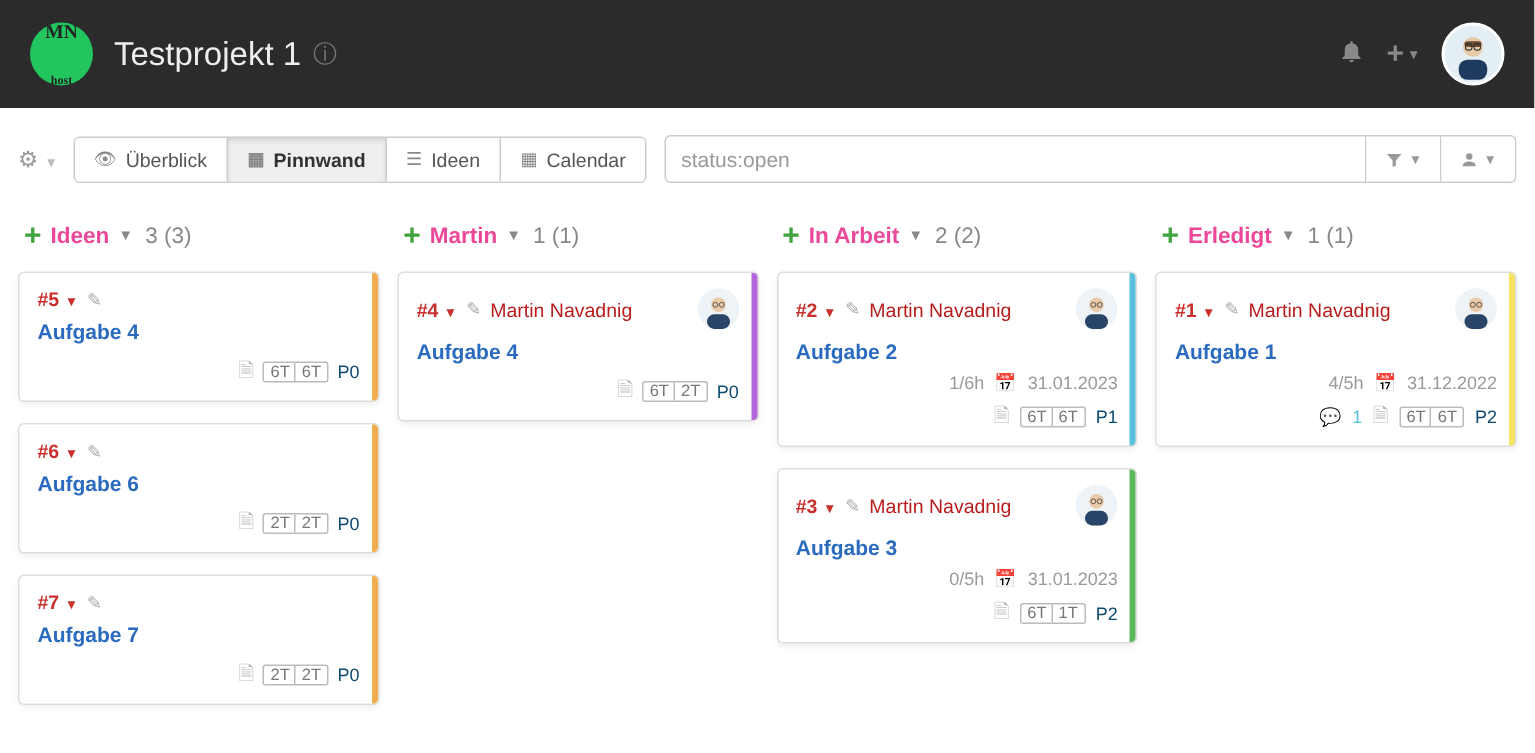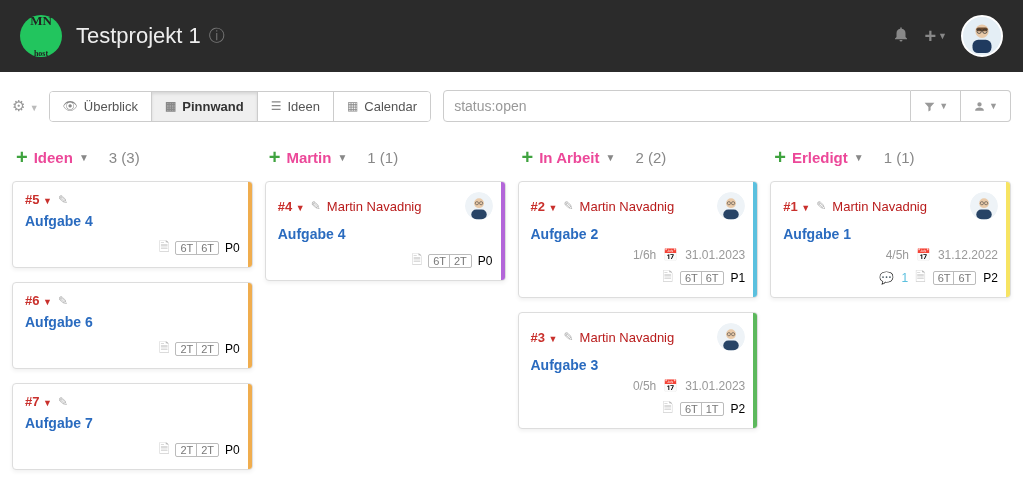--- a/index.html
+++ b/index.html
@@ -31,21 +31,21 @@
   .search-btn { border: 1px solid #ccc; border-left: none; padding: 0 12px; background: #fff; color: #999; display: flex; align-items: center; gap: 3px; cursor:pointer; }
   .user-btn { border: 1px solid #ccc; border-radius: 0 4px 4px 0; border-left: none; padding: 0 12px; background: #fff; color: #999; display:flex; align-items:center; gap:3px; cursor:pointer;}
 
   
   .board { display: flex; gap: 12px; padding: 8px 12px; align-items: flex-start; }
   .column { flex: 1; min-width: 240px; }
   .col-header { display: flex; align-items: center; gap: 6px; padding: 8px 4px 12px; color: #333; font-size: 15px; }
   .col-header .plus { color: #3fa33f; font-weight: bold; font-size: 20px; cursor:pointer;}
   .col-header .col-name { font-weight: bold; color: #ec4899; }
   .col-header .caret { color: #888; font-size: 10px; }
-  .col-header .count { color: #888; font-size: 15px; margin-left: 14px;}
+  .col-header .count { color: #888; font-size: 15px; margin-left: 2px;}
 
   .card { position: relative; background: #fff; border: 1px solid #ddd; border-radius: 4px; padding: 10px 12px 8px; margin-bottom: 14px; box-shadow: 0 2px 4px rgba(0,0,0,0.06); }
   .card .stripe { position: absolute; top: 0; right: 0; bottom: 0; width: 4px; border-radius: 0 3px 3px 0; }
   .stripe.orange { background: #f0ad4e; }
   .stripe.purple { background: #b366d9; }
   .stripe.blue   { background: #5bc0de; }
   .stripe.green  { background: #5cb85c; }
   .stripe.yellow { background: #f7e463; }
 
   .card-head { display: flex; align-items: center; gap: 6px; color: #888; }
@@ -53,21 +53,21 @@
   .card-id .caret { font-size: 9px; }
   .pencil { color: #aaa; font-size: 12px; }
   .assignee-name { color: #b91c1c; }
   .card-avatar { width: 28px; height: 28px; border-radius: 50%; margin-left: auto; overflow:hidden; }
   .card-avatar svg { width:100%; height:100%;}
   .card-title { color: #2a6bbf; font-weight: bold; margin-top: 6px; font-size: 14px; display:inline-block;}
 
   .card-meta { display: flex; justify-content: flex-end; align-items: center; gap: 6px; margin-top: 8px; color: #999; font-size: 12px; }
   .time-badge { border: 1px solid #bbb; border-radius: 2px; padding: 0px 4px; font-size: 11px; color: #777; display:inline-flex;}
   .time-badge span + span { border-left: 1px solid #bbb; padding-left: 4px; margin-left: 3px;}
-  .prio { color: #000000; }
+  .prio { color: #0c4a6e; }
   .doc-icon { color: #bbb; font-size: 13px; }
   .cal-icon { color: #bbb; font-size: 12px; }
   .comment-icon { color: #5bc0de; font-size: 12px;}
   .comment-count { color: #5bc0de; }
   .meta-block { display:flex; flex-direction:column; gap:5px; align-items:flex-end; margin-top:6px; color:#999; font-size:12px;}
   .meta-line { display:flex; gap:7px; align-items:center; }
 
 </style>
 </head>
 <body>

